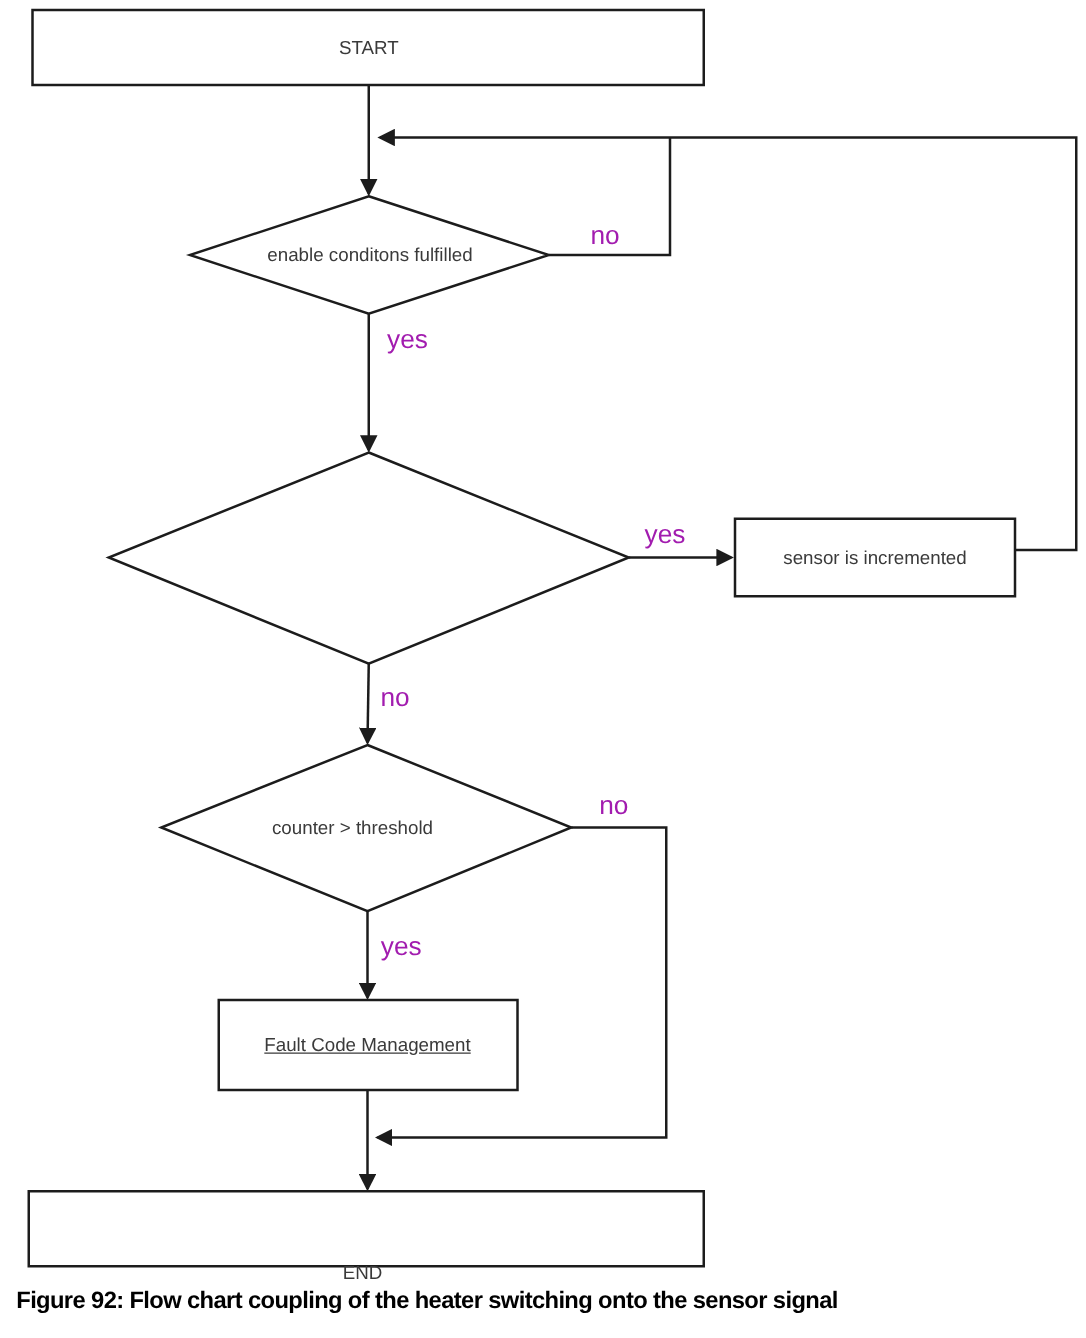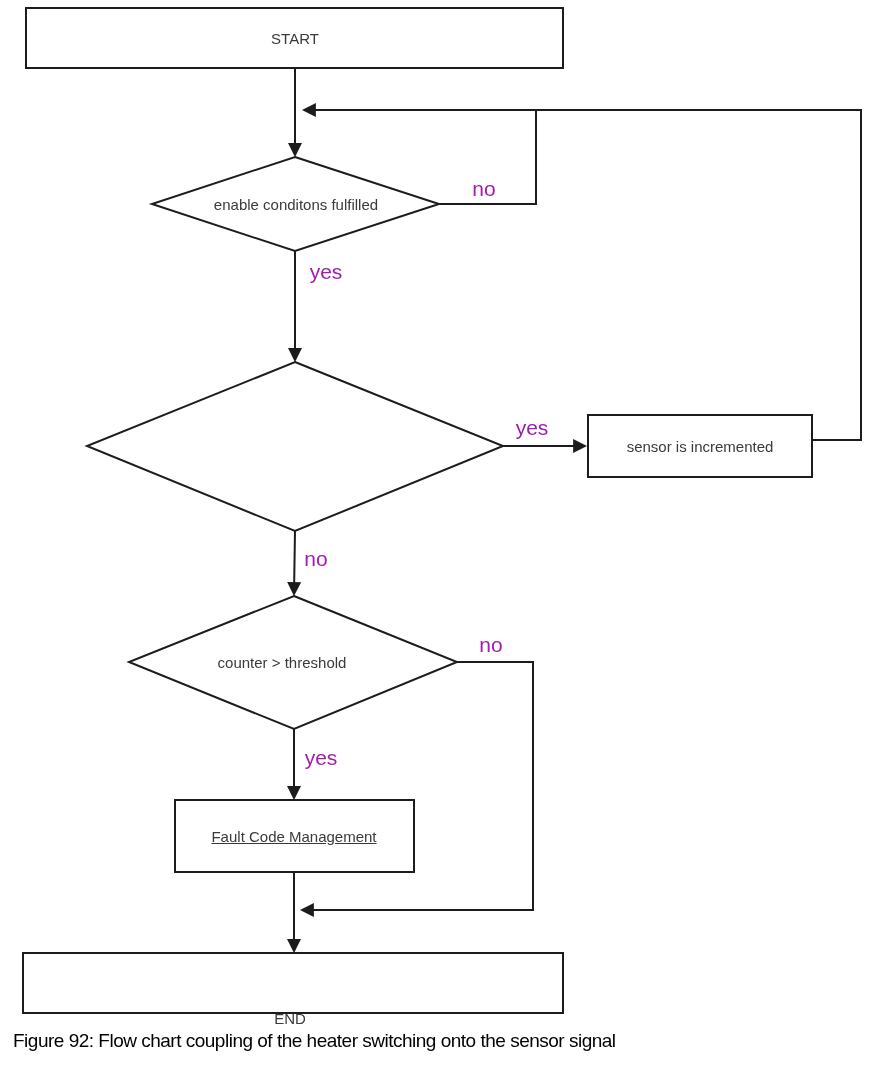--- a/index.html
+++ b/index.html
@@ -34,21 +34,21 @@
     transform: translate(-50%, -50%);
     color: #a21caf;
     font-size: 21px;
     white-space: nowrap;
   }
   .caption {
     position: absolute;
     left: 13px;
     top: 1030px;
     color: #000000;
-    font-weight: normal;
+    font-weight: bold;
     font-size: 19px;
     letter-spacing: -0.5px;
     white-space: nowrap;
   }
 </style>
 </head>
 <body>
 
 <div class="canvas">
 

